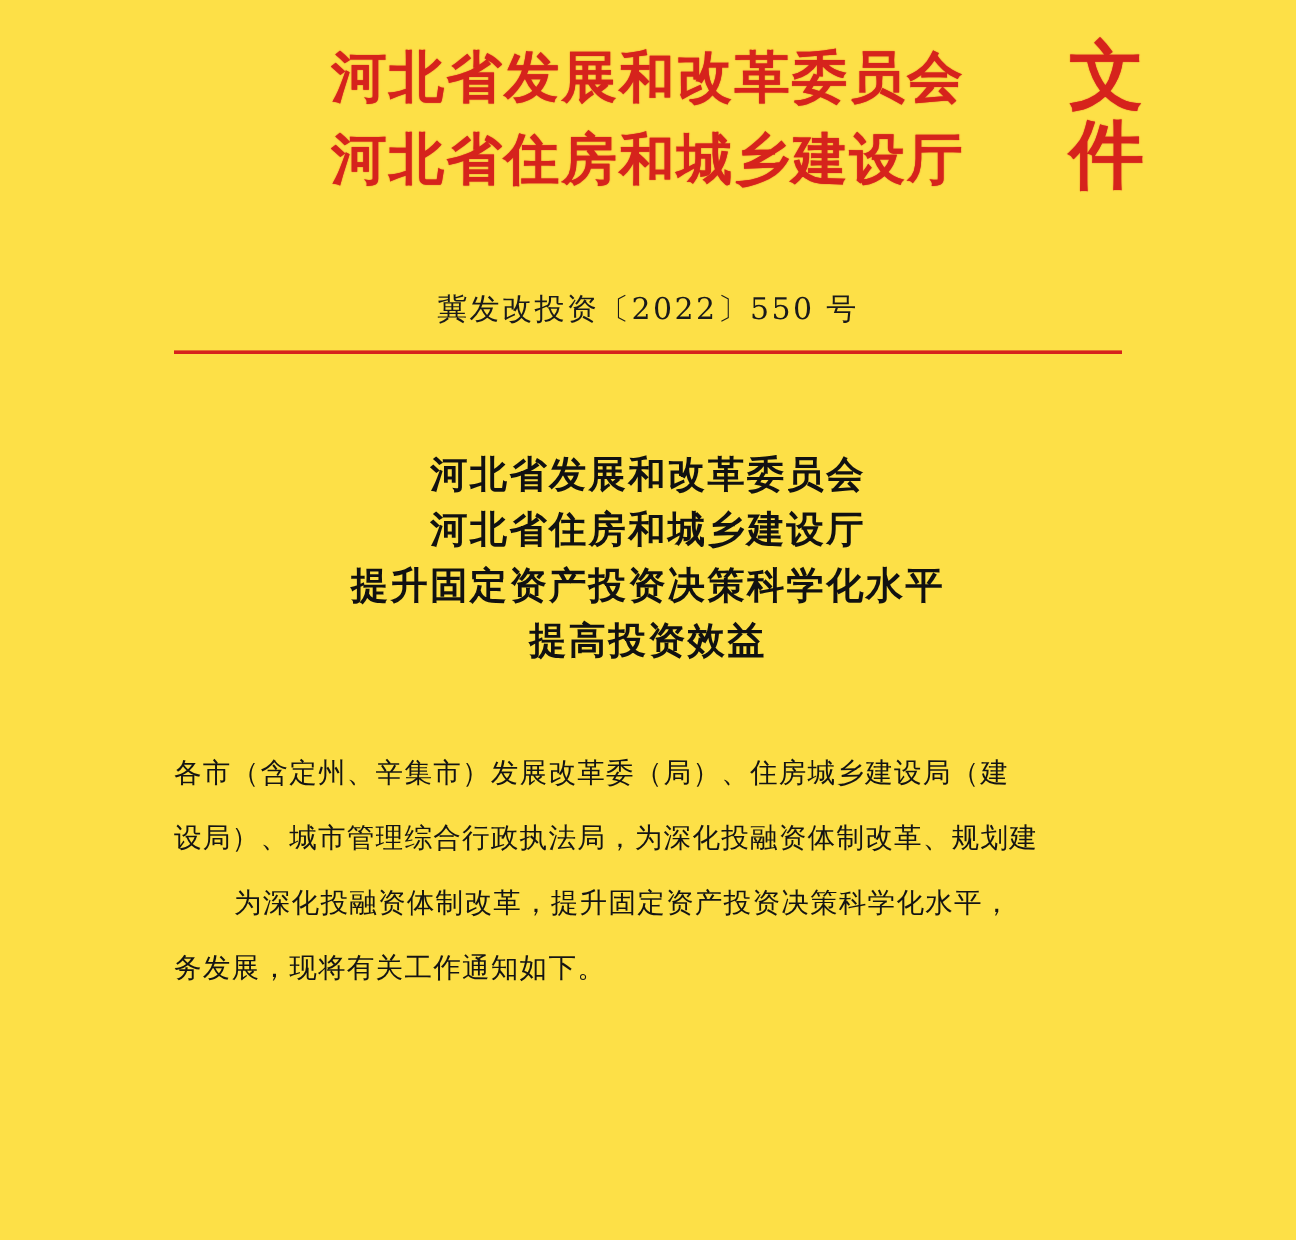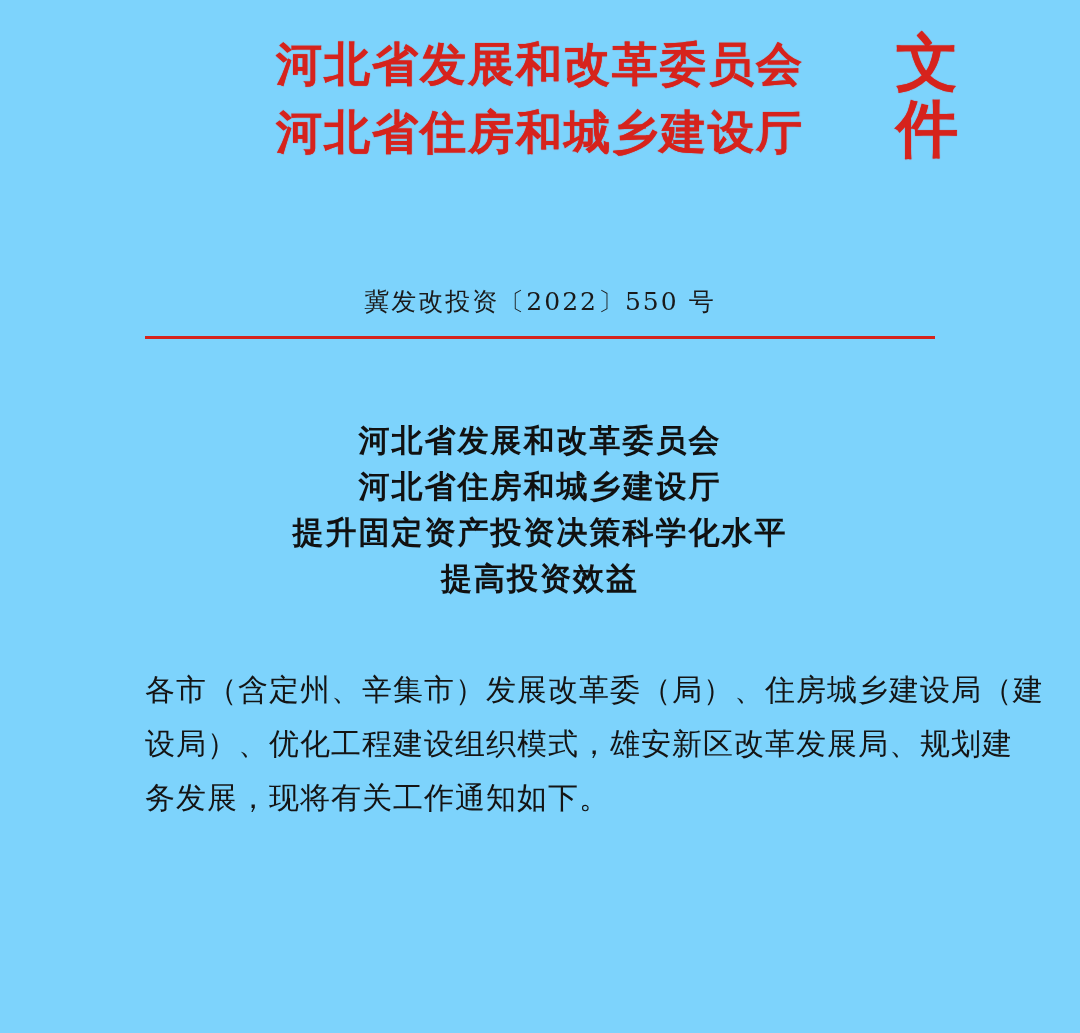--- a/index.html
+++ b/index.html
@@ -11,21 +11,21 @@
     height: 1033px;
     background: #ffffff;
     font-family: "DejaVu Serif", "Liberation Serif", serif;
     color: #111111;
     overflow: hidden;
   }
   .page {
     position: relative;
     width: 1080px;
     height: 1033px;
-    background: #7dd3fc;
+    background: #fde047;
     box-sizing: border-box;
   }
 
   
   .masthead {
     position: relative;
     padding-top: 28px;
     height: 185px;
   }
   .masthead-lines {
@@ -40,36 +40,36 @@
     font-family: "DejaVu Serif", "Liberation Serif", serif;
     font-weight: 700;
     font-size: 46px;
     letter-spacing: 2px;
     line-height: 68px;
     text-shadow: 0 0 1px #d6231c;
     white-space: nowrap;
   }
   .doc-word {
     position: absolute;
-    right: 104px;
+    right: 118px;
     top: 30px;
     color: #d6231c;
     font-family: "DejaVu Serif", "Liberation Serif", serif;
     font-weight: 700;
     font-size: 62px;
     line-height: 66px;
     letter-spacing: 0px;
-    text-align: left;
+    text-align: center;
     width: 80px;
     text-shadow: 0 0 1px #d6231c;
   }
 
   
   .docnum-wrap {
-    margin-top: 72px;
+    margin-top: 28px;
     text-align: center;
   }
   .docnum {
     font-family: "DejaVu Serif", "Liberation Serif", serif;
     font-size: 25px;
     letter-spacing: 2px;
     color: #1a1a1a;
   }
   .red-rule {
     margin: 18px auto 0 auto;
@@ -91,22 +91,22 @@
     letter-spacing: 2px;
     color: #111111;
   }
 
   
   .body-block {
     margin: 62px auto 0 auto;
     width: 790px;
   }
   .body-line {
-    font-family: Liberation Serif, serif;
-    font-size: 30px;
+    font-family: Liberation Mono, monospace;
+    font-size: 23px;
     line-height: 54px;
     letter-spacing: 1px;
     color: #141414;
     white-space: pre;
   }
   .indent {
     text-indent: 50px;
   }
 </style>
 </head>
@@ -129,18 +129,19 @@
 
   <div class="title-block">
     <div class="title-line">河北省发展和改革委员会</div>
     <div class="title-line">河北省住房和城乡建设厅</div>
     <div class="title-line">提升固定资产投资决策科学化水平</div>
     <div class="title-line">提高投资效益</div>
   </div>
 
   <div class="body-block">
     <div class="body-line">各市（含定州、辛集市）发展改革委（局）、住房城乡建设局（建</div>
-    <div class="body-line">设局）、优化工程建设组织模式，雄安新区改革发展局、规划建</div>
+    <div class="body-line">设局）、城市管理综合行政执法局，为深化投融资体制改革、规划建</div>
 
+    <div class="body-line indent">为深化投融资体制改革，提升固定资产投资决策科学化水平，</div>
     <div class="body-line">务发展，现将有关工作通知如下。</div>
   </div>
 
 </div>
 
 </body></html>

